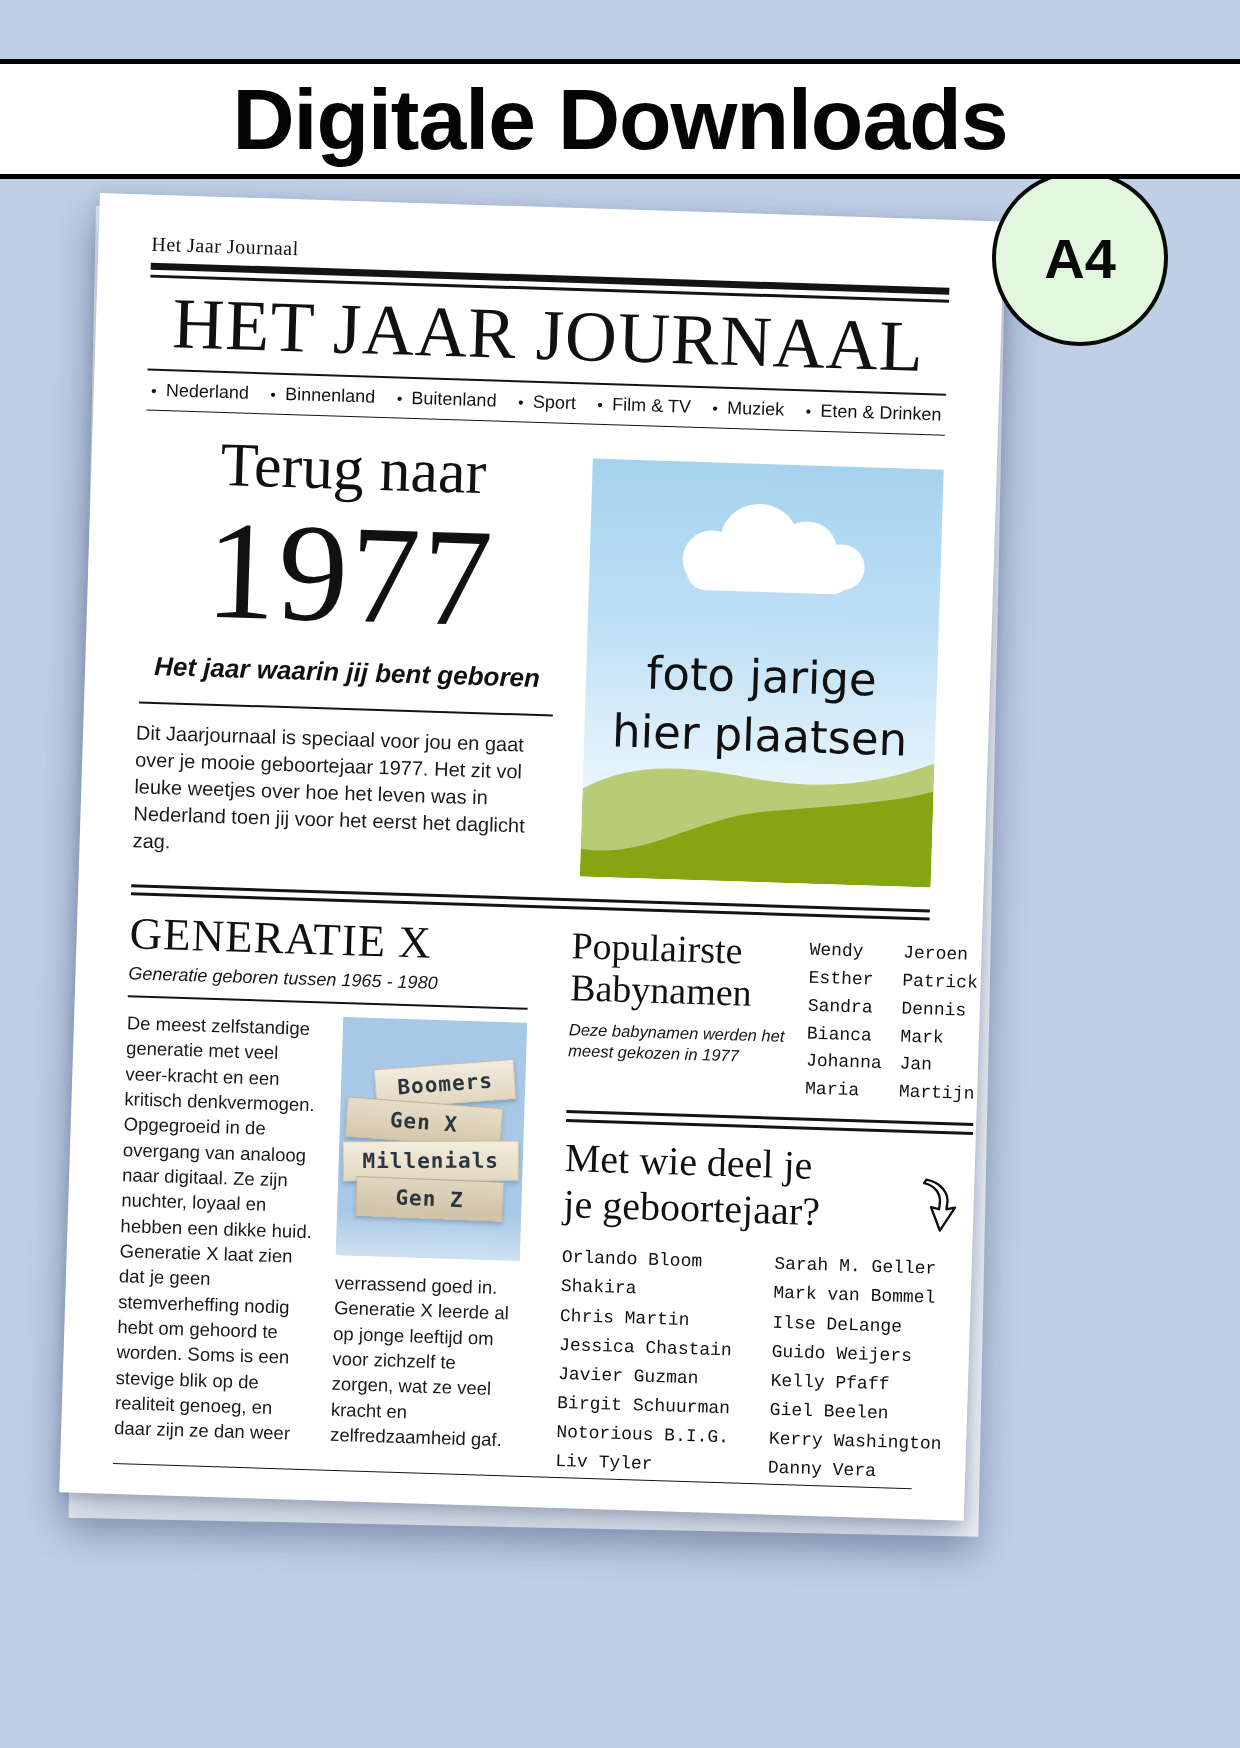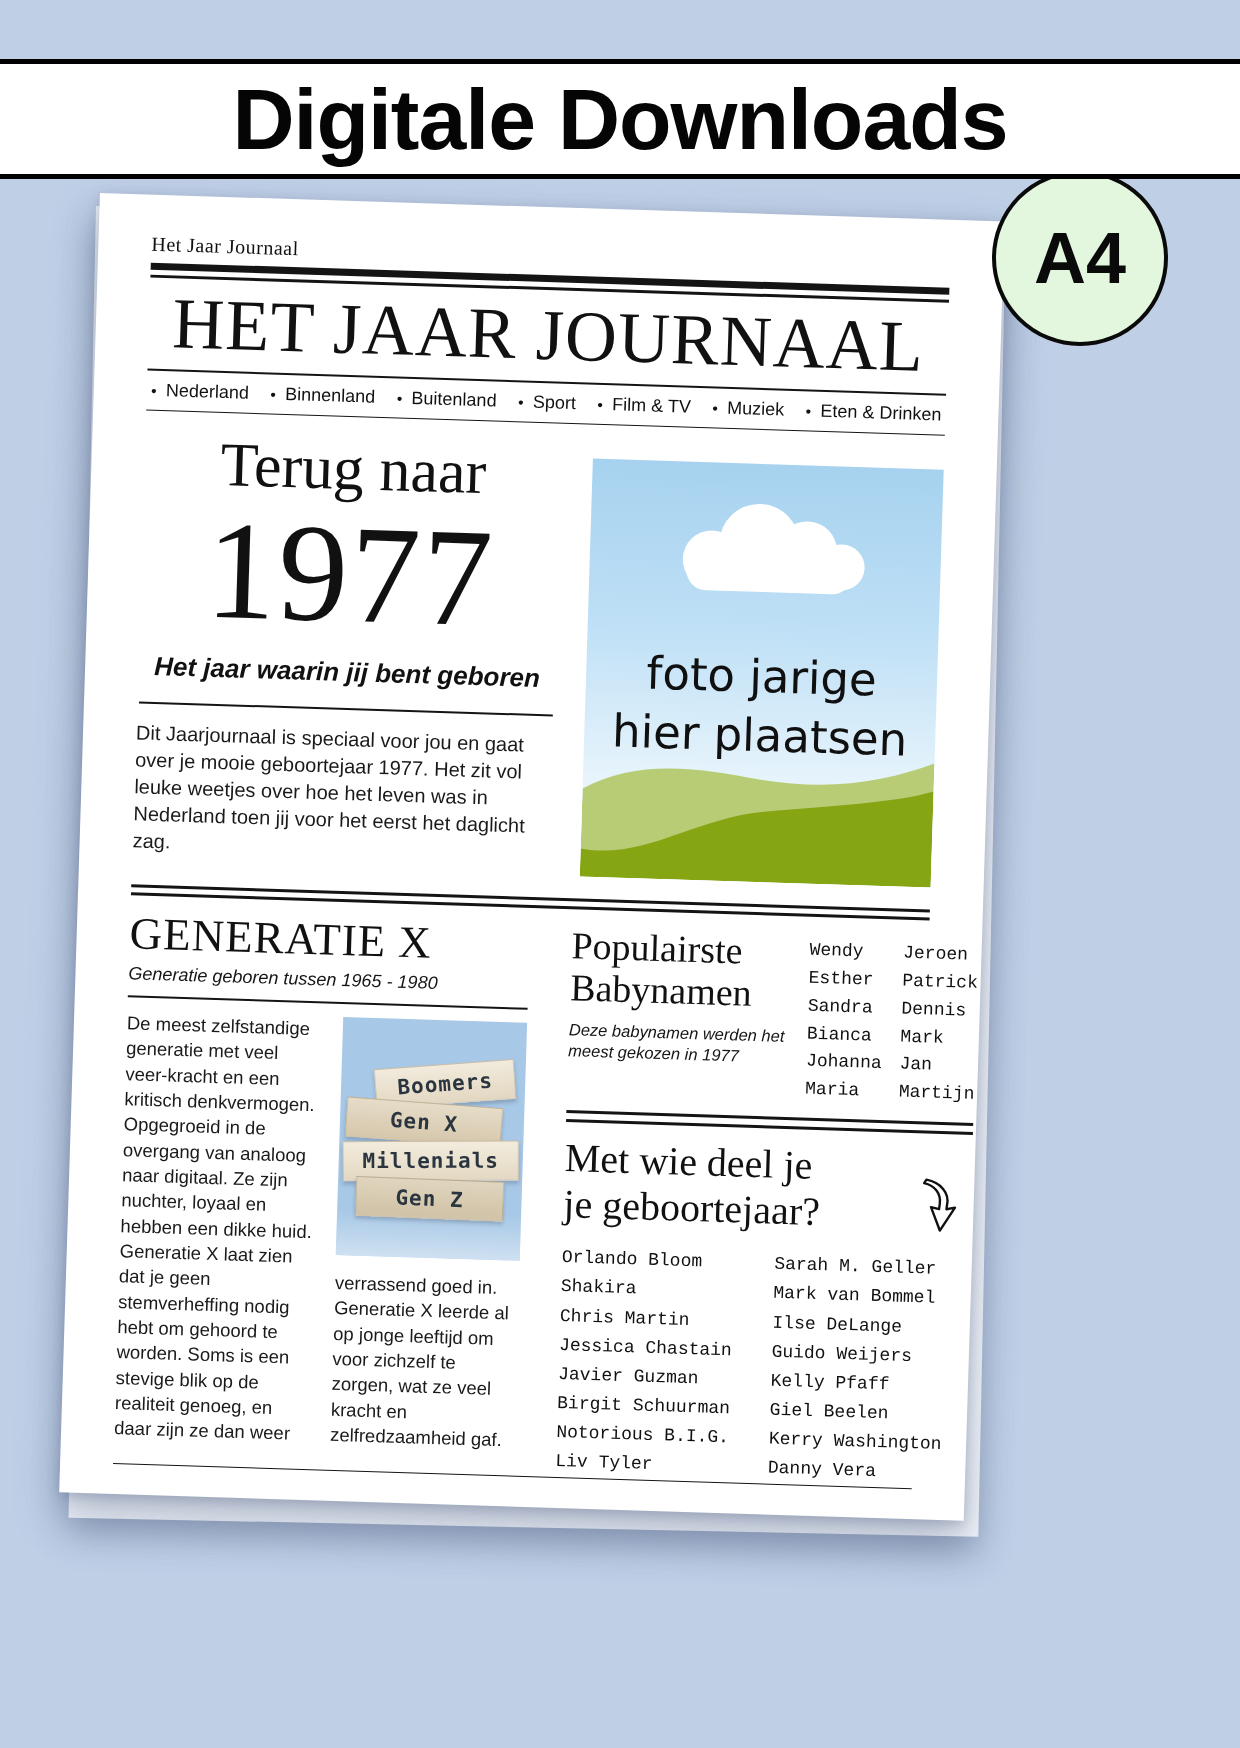--- a/index.html
+++ b/index.html
@@ -29,21 +29,21 @@
     white-space:nowrap;
   }
 
   
   .badge{
     position:absolute;left:992px;top:170px;width:176px;height:176px;
     background:#e3f7df;border:4px solid #0a0a0a;border-radius:50%;
     display:flex;align-items:center;justify-content:center;
     z-index:6;box-sizing:border-box;
   }
-  .badge-label{font-size:72px;font-weight:700;color:#0a0a0a;}
+  .badge-label{font-size:56px;font-weight:700;color:#0a0a0a;}
 
   
   .back-sheet{
     position:absolute;left:96px;top:206px;width:910px;height:1312px;
     background:#f1f5fa;
     transform:rotate(1.2deg);transform-origin:top left;
     box-shadow:0 16px 34px rgba(80,95,130,.38);
     z-index:1;
   }
   .page{

